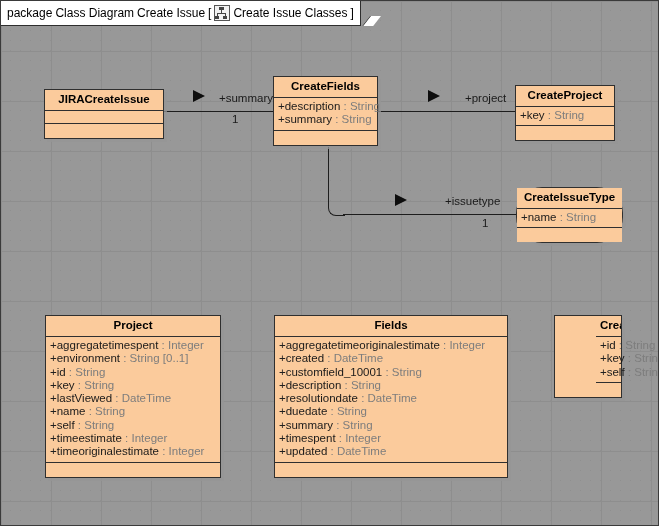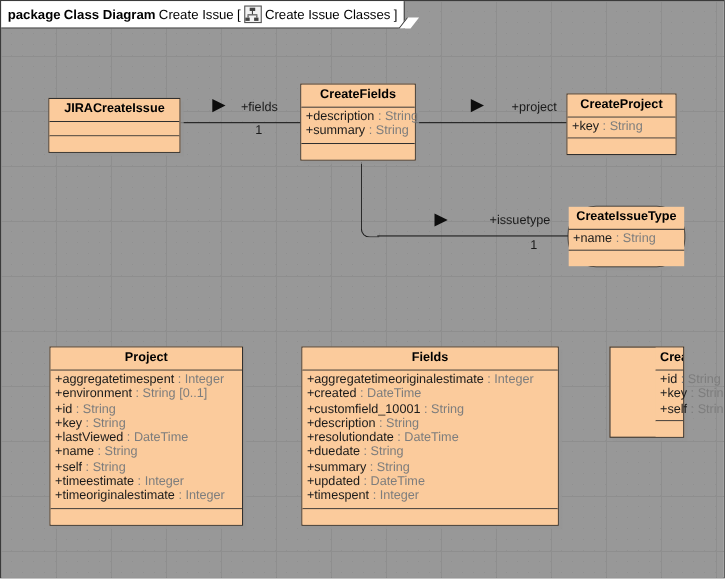--- a/index.html
+++ b/index.html
@@ -60,21 +60,21 @@
     border-bottom: 1px solid #2e2e2e;
     display: flex;
     align-items: center;
     gap: 3px;
     font-size: 12px;
     color: #000;
     white-space: nowrap;
     z-index: 40;
   }
   .pkg-tab .kw {
-    font-weight: bold;
+    font-weight: normal;
     font-size: 12px;
   }
   .pkg-tab .nm {
     font-size: 12px;
   }
   .pkg-bevel {
     position: absolute;
     z-index: 41;
     width: 10px;
     height: 10px;
@@ -221,21 +221,21 @@
         <i class="n2"></i>
         <i class="n3"></i>
     </span>
     <span class="nm">Create Issue Classes</span>
     <span class="nm">]</span>
   </div>
   <div class="pkg-bevel"></div>
 
   <div class="conn conn-h" style="left:163px; top:110px; width:112px;"></div>
   <div class="arrowhead" style="left:192px; top:89px;"></div>
-  <div class="edge-label" style="left:218px; top:91px;">+fields</div>
+  <div class="edge-label" style="left:218px; top:91px;">+summary</div>
   <div class="mult-label" style="left:231px; top:112px;">1</div>
 
   <div class="conn conn-h" style="left:377px; top:110px; width:138px;"></div>
   <div class="arrowhead" style="left:427px; top:89px;"></div>
   <div class="edge-label" style="left:464px; top:91px;">+project</div>
 
   <div class="elbow" style="left:327px; top:146px; width:16px; height:68px;"></div>
   <div class="conn conn-h" style="left:342px; top:213px; width:174px;"></div>
   <div class="arrowhead" style="left:394px; top:193px;"></div>
   <div class="edge-label" style="left:444px; top:194px;">+issuetype</div>
@@ -299,22 +299,22 @@
   <div class="uml-class" style="left:273px; top:314px; width:234px;">
     <div class="uml-header">Fields</div>
     <div class="uml-attrs">
       <div class="attr"><span class="vis">+</span><span class="nm">aggregatetimeoriginalestimate</span><span class="sep"> : </span><span class="ty">Integer</span></div>
       <div class="attr"><span class="vis">+</span><span class="nm">created</span><span class="sep"> : </span><span class="ty">DateTime</span></div>
       <div class="attr"><span class="vis">+</span><span class="nm">customfield_10001</span><span class="sep"> : </span><span class="ty">String</span></div>
       <div class="attr"><span class="vis">+</span><span class="nm">description</span><span class="sep"> : </span><span class="ty">String</span></div>
       <div class="attr"><span class="vis">+</span><span class="nm">resolutiondate</span><span class="sep"> : </span><span class="ty">DateTime</span></div>
       <div class="attr"><span class="vis">+</span><span class="nm">duedate</span><span class="sep"> : </span><span class="ty">String</span></div>
       <div class="attr"><span class="vis">+</span><span class="nm">summary</span><span class="sep"> : </span><span class="ty">String</span></div>
+      <div class="attr"><span class="vis">+</span><span class="nm">timespent</span><span class="sep"> : </span><span class="ty">Integer</span></div>
       <div class="attr"><span class="vis">+</span><span class="nm">updated</span><span class="sep"> : </span><span class="ty">DateTime</span></div>
-      <div class="attr"><span class="vis">+</span><span class="nm">timespent</span><span class="sep"> : </span><span class="ty">Integer</span></div>
     </div>
     <div class="uml-ops"></div>
   </div>
 
   <div class="uml-class" style="left:553px; top:314px; width:68px;padding-left:41px;">
     <div class="uml-header">CreatedIssue</div>
     <div class="uml-attrs">
       <div class="attr"><span class="vis">+</span><span class="nm">id</span><span class="sep"> : </span><span class="ty">String</span></div>
       <div class="attr"><span class="vis">+</span><span class="nm">key</span><span class="sep"> : </span><span class="ty">String</span></div>
       <div class="attr"><span class="vis">+</span><span class="nm">self</span><span class="sep"> : </span><span class="ty">String</span></div>

